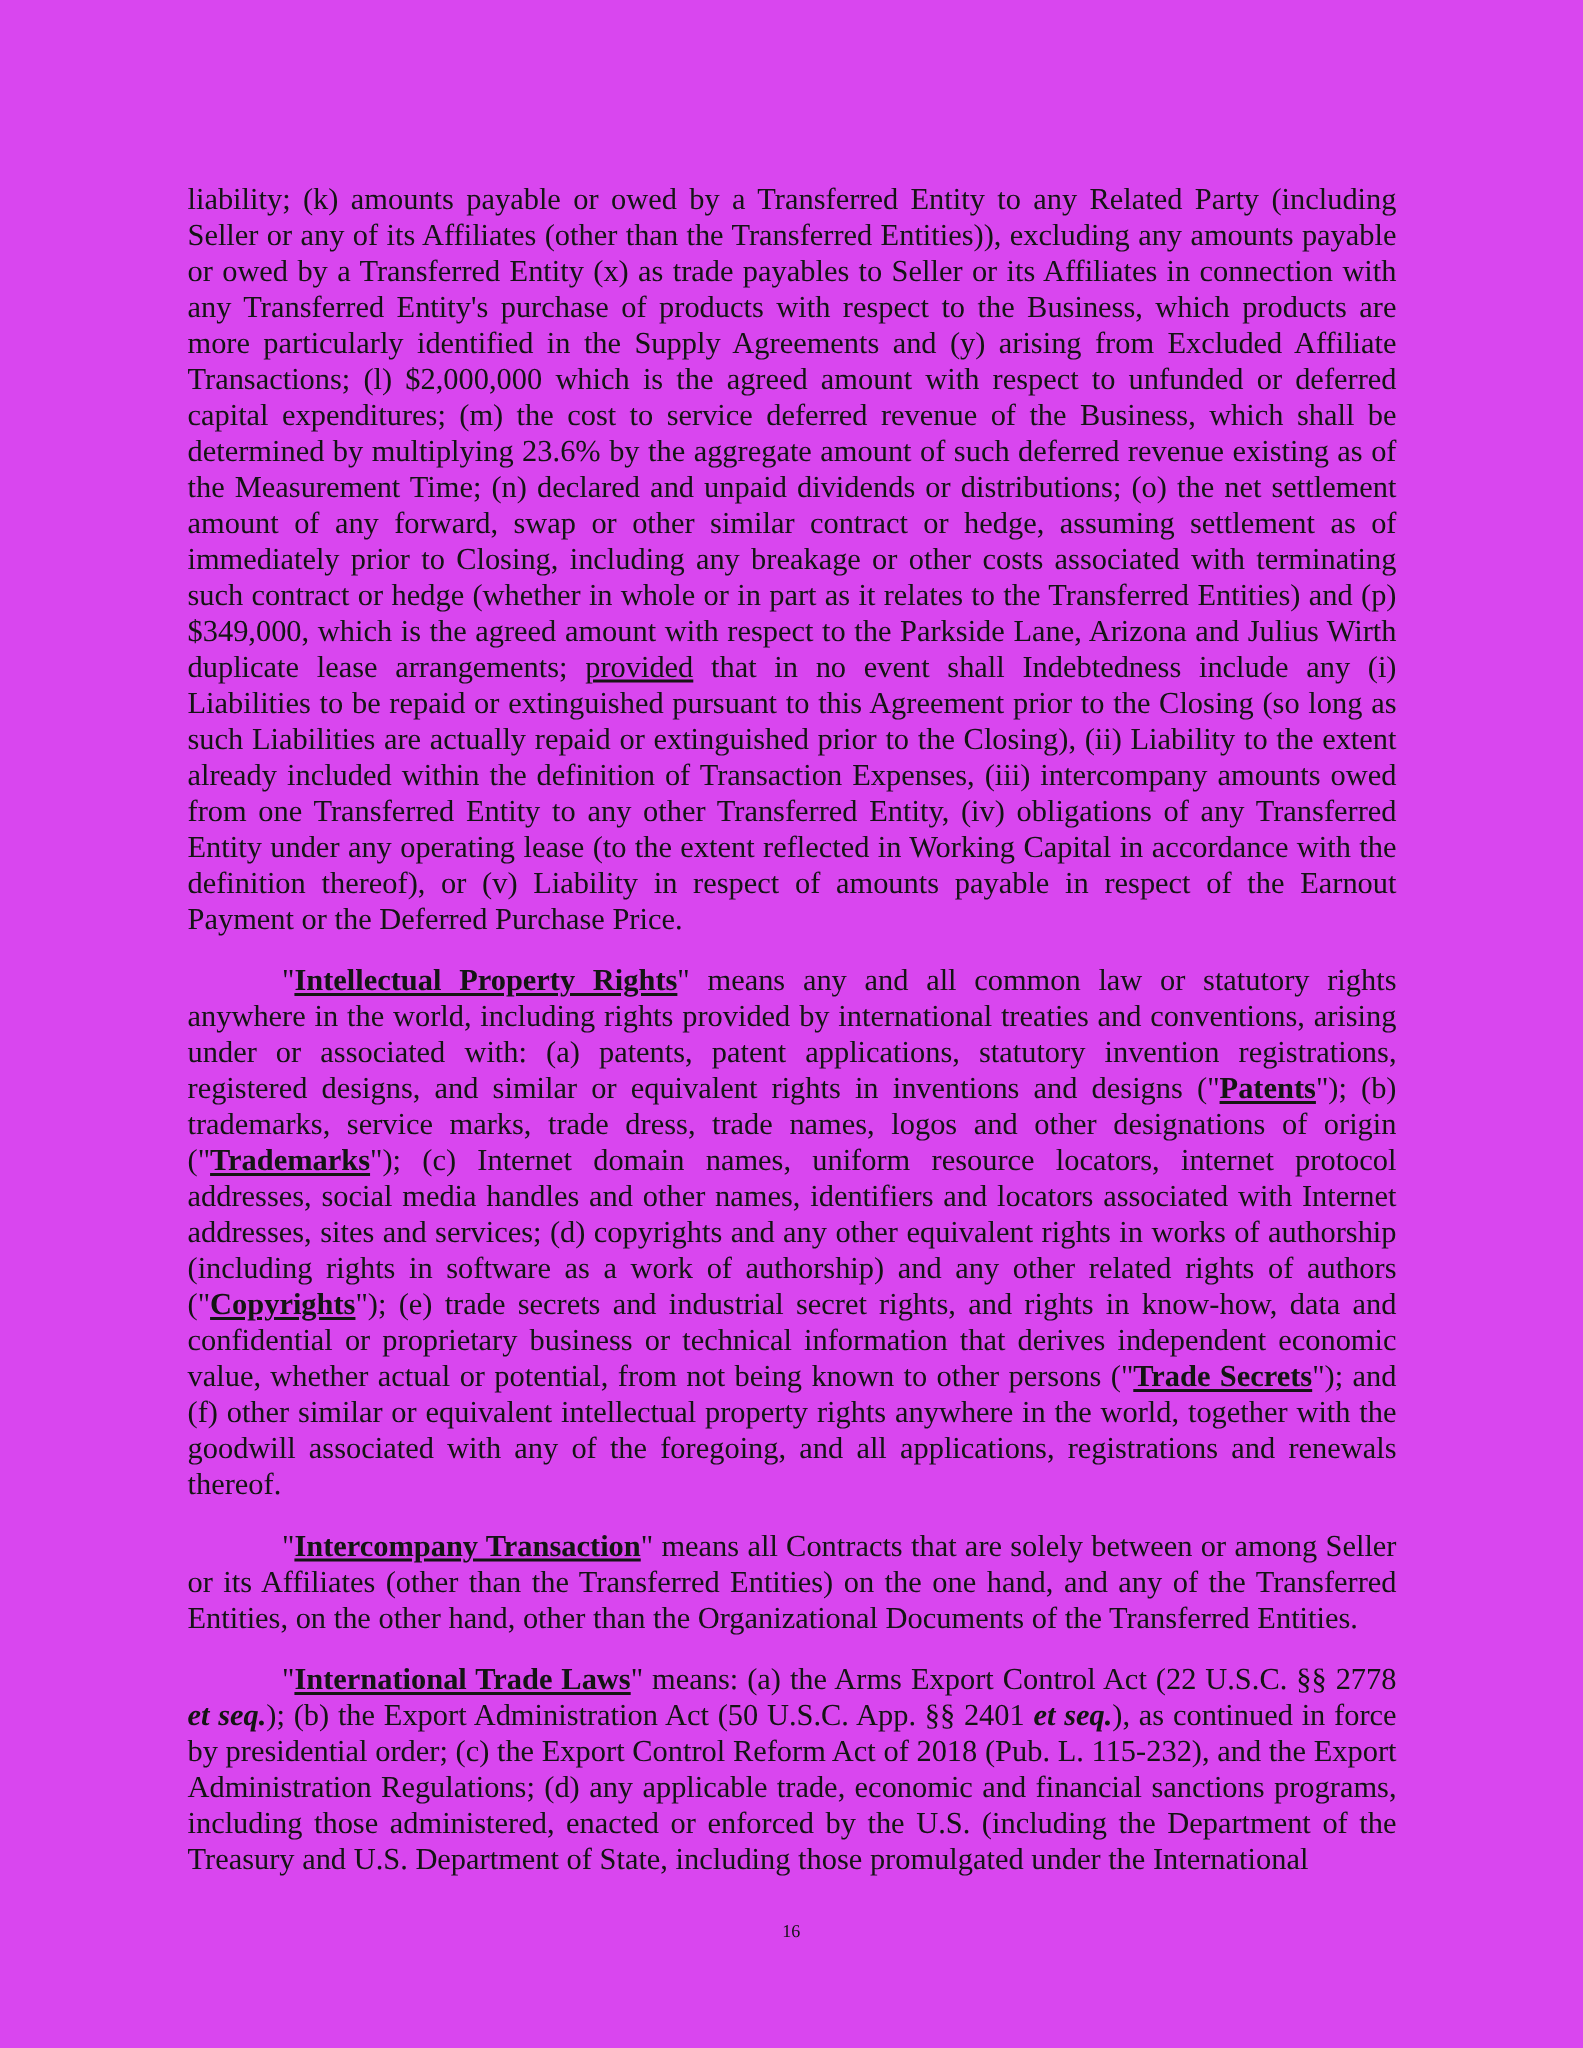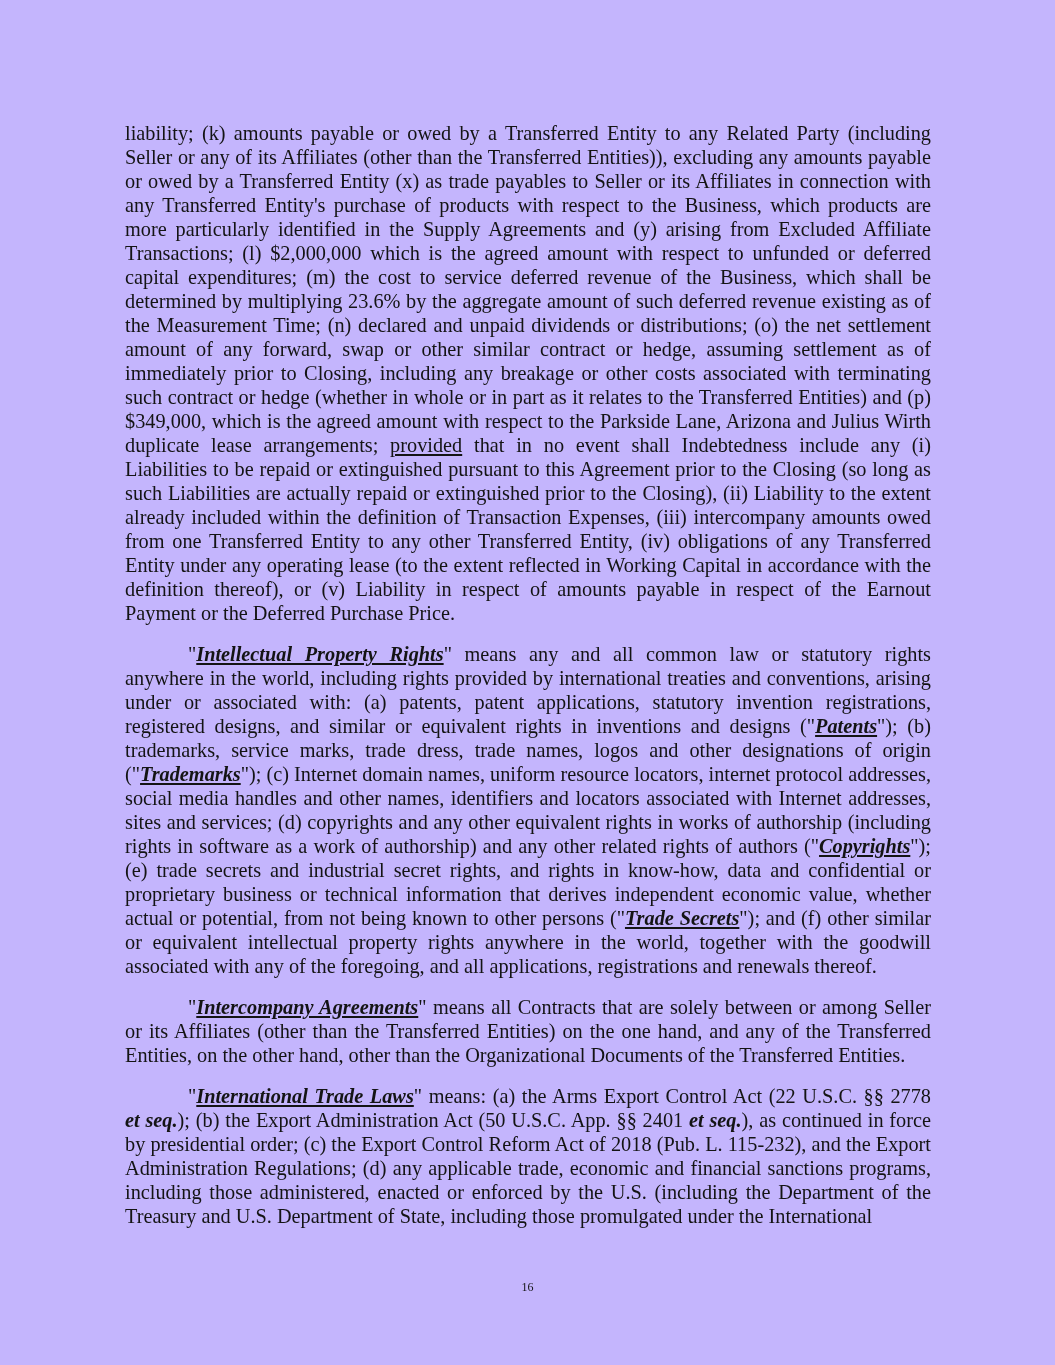--- a/index.html
+++ b/index.html
@@ -11,42 +11,41 @@
     height: 1365px;
     background: #ffffff;
     position: relative;
     font-family: "Liberation Serif", serif;
     color: #141414;
     overflow: hidden;
   }
   .page {
     position: absolute;
     inset: 0;
-    background: #c4b5fd;
+    background: #d946ef;
   }
   .content {
     position: absolute;
     left: 125px;
     top: 121px;
     width: 806px;
     font-size: 20.3px;
     line-height: 24px;
     text-align: justify;
   }
   p.para {
     margin: 0 0 17px 0;
     padding: 0;
   }
   p.para.indent {
     text-indent: 63px;
   }
   
   .term {
     font-weight: bold;
-    font-style: italic;
     text-decoration: underline;
   }
   .u {
     text-decoration: underline;
   }
   .i {
     font-style: italic;
     font-weight: bold;
   }
   .page-number {
@@ -60,17 +59,17 @@
     color: #141414;
   }
 </style>
 </head>
 <body>
 
 <div class="page">
   <div class="content">
     <p class="para"><span>liability; (k) amounts payable or owed by a Transferred Entity to any Related Party (including Seller or any of its Affiliates (other than the Transferred Entities)), excluding any amounts payable or owed by a Transferred Entity (x) as trade payables to Seller or its Affiliates in connection with any Transferred Entity's purchase of products with respect to the Business, which products are more particularly identified in the Supply Agreements and (y) arising from Excluded Affiliate Transactions; (l) $2,000,000 which is the agreed amount with respect to unfunded or deferred capital expenditures; (m) the cost to service deferred revenue of the Business, which shall be determined by multiplying 23.6% by the aggregate amount of such deferred revenue existing as of the Measurement Time; (n) declared and unpaid dividends or distributions; (o) the net settlement amount of any forward, swap or other similar contract or hedge, assuming settlement as of immediately prior to Closing, including any breakage or other costs associated with terminating such contract or hedge (whether in whole or in part as it relates to the Transferred Entities) and (p) $349,000, which is the agreed amount with respect to the Parkside Lane, Arizona and Julius Wirth duplicate lease arrangements; </span><span class="u">provided</span><span> that in no event shall Indebtedness include any (i) Liabilities to be repaid or extinguished pursuant to this Agreement prior to the Closing (so long as such Liabilities are actually repaid or extinguished prior to the Closing), (ii) Liability to the extent already included within the definition of Transaction Expenses, (iii) intercompany amounts owed from one Transferred Entity to any other Transferred Entity, (iv) obligations of any Transferred Entity under any operating lease (to the extent reflected in Working Capital in accordance with the definition thereof), or (v) Liability in respect of amounts payable in respect of the Earnout Payment or the Deferred Purchase Price.</span></p>
     <p class="para indent"><span>"</span><span class="term">Intellectual Property Rights</span><span>" means any and all common law or statutory rights anywhere in the world, including rights provided by international treaties and conventions, arising under or associated with: (a) patents, patent applications, statutory invention registrations, registered designs, and similar or equivalent rights in inventions and designs ("</span><span class="term">Patents</span><span>"); (b) trademarks, service marks, trade dress, trade names, logos and other designations of origin ("</span><span class="term">Trademarks</span><span>"); (c) Internet domain names, uniform resource locators, internet protocol addresses, social media handles and other names, identifiers and locators associated with Internet addresses, sites and services; (d) copyrights and any other equivalent rights in works of authorship (including rights in software as a work of authorship) and any other related rights of authors ("</span><span class="term">Copyrights</span><span>"); (e) trade secrets and industrial secret rights, and rights in know-how, data and confidential or proprietary business or technical information that derives independent economic value, whether actual or potential, from not being known to other persons ("</span><span class="term">Trade Secrets</span><span>"); and (f) other similar or equivalent intellectual property rights anywhere in the world, together with the goodwill associated with any of the foregoing, and all applications, registrations and renewals thereof.</span></p>
-    <p class="para indent"><span>"</span><span class="term">Intercompany Agreements</span><span>" means all Contracts that are solely between or among Seller or its Affiliates (other than the Transferred Entities) on the one hand, and any of the Transferred Entities, on the other hand, other than the Organizational Documents of the Transferred Entities.</span></p>
+    <p class="para indent"><span>"</span><span class="term">Intercompany Transaction</span><span>" means all Contracts that are solely between or among Seller or its Affiliates (other than the Transferred Entities) on the one hand, and any of the Transferred Entities, on the other hand, other than the Organizational Documents of the Transferred Entities.</span></p>
     <p class="para indent"><span>"</span><span class="term">International Trade Laws</span><span>" means: (a) the Arms Export Control Act (22 U.S.C. §§ 2778 </span><span class="i">et seq.</span><span>); (b) the Export Administration Act (50 U.S.C. App. §§ 2401 </span><span class="i">et seq.</span><span>), as continued in force by presidential order; (c) the Export Control Reform Act of 2018 (Pub. L. 115-232), and the Export Administration Regulations; (d) any applicable trade, economic and financial sanctions programs, including those administered, enacted or enforced by the U.S. (including the Department of the Treasury and U.S. Department of State, including those promulgated under the International</span></p>
   </div>
   <div class="page-number">16</div>
 </div>
 
 </body></html>

